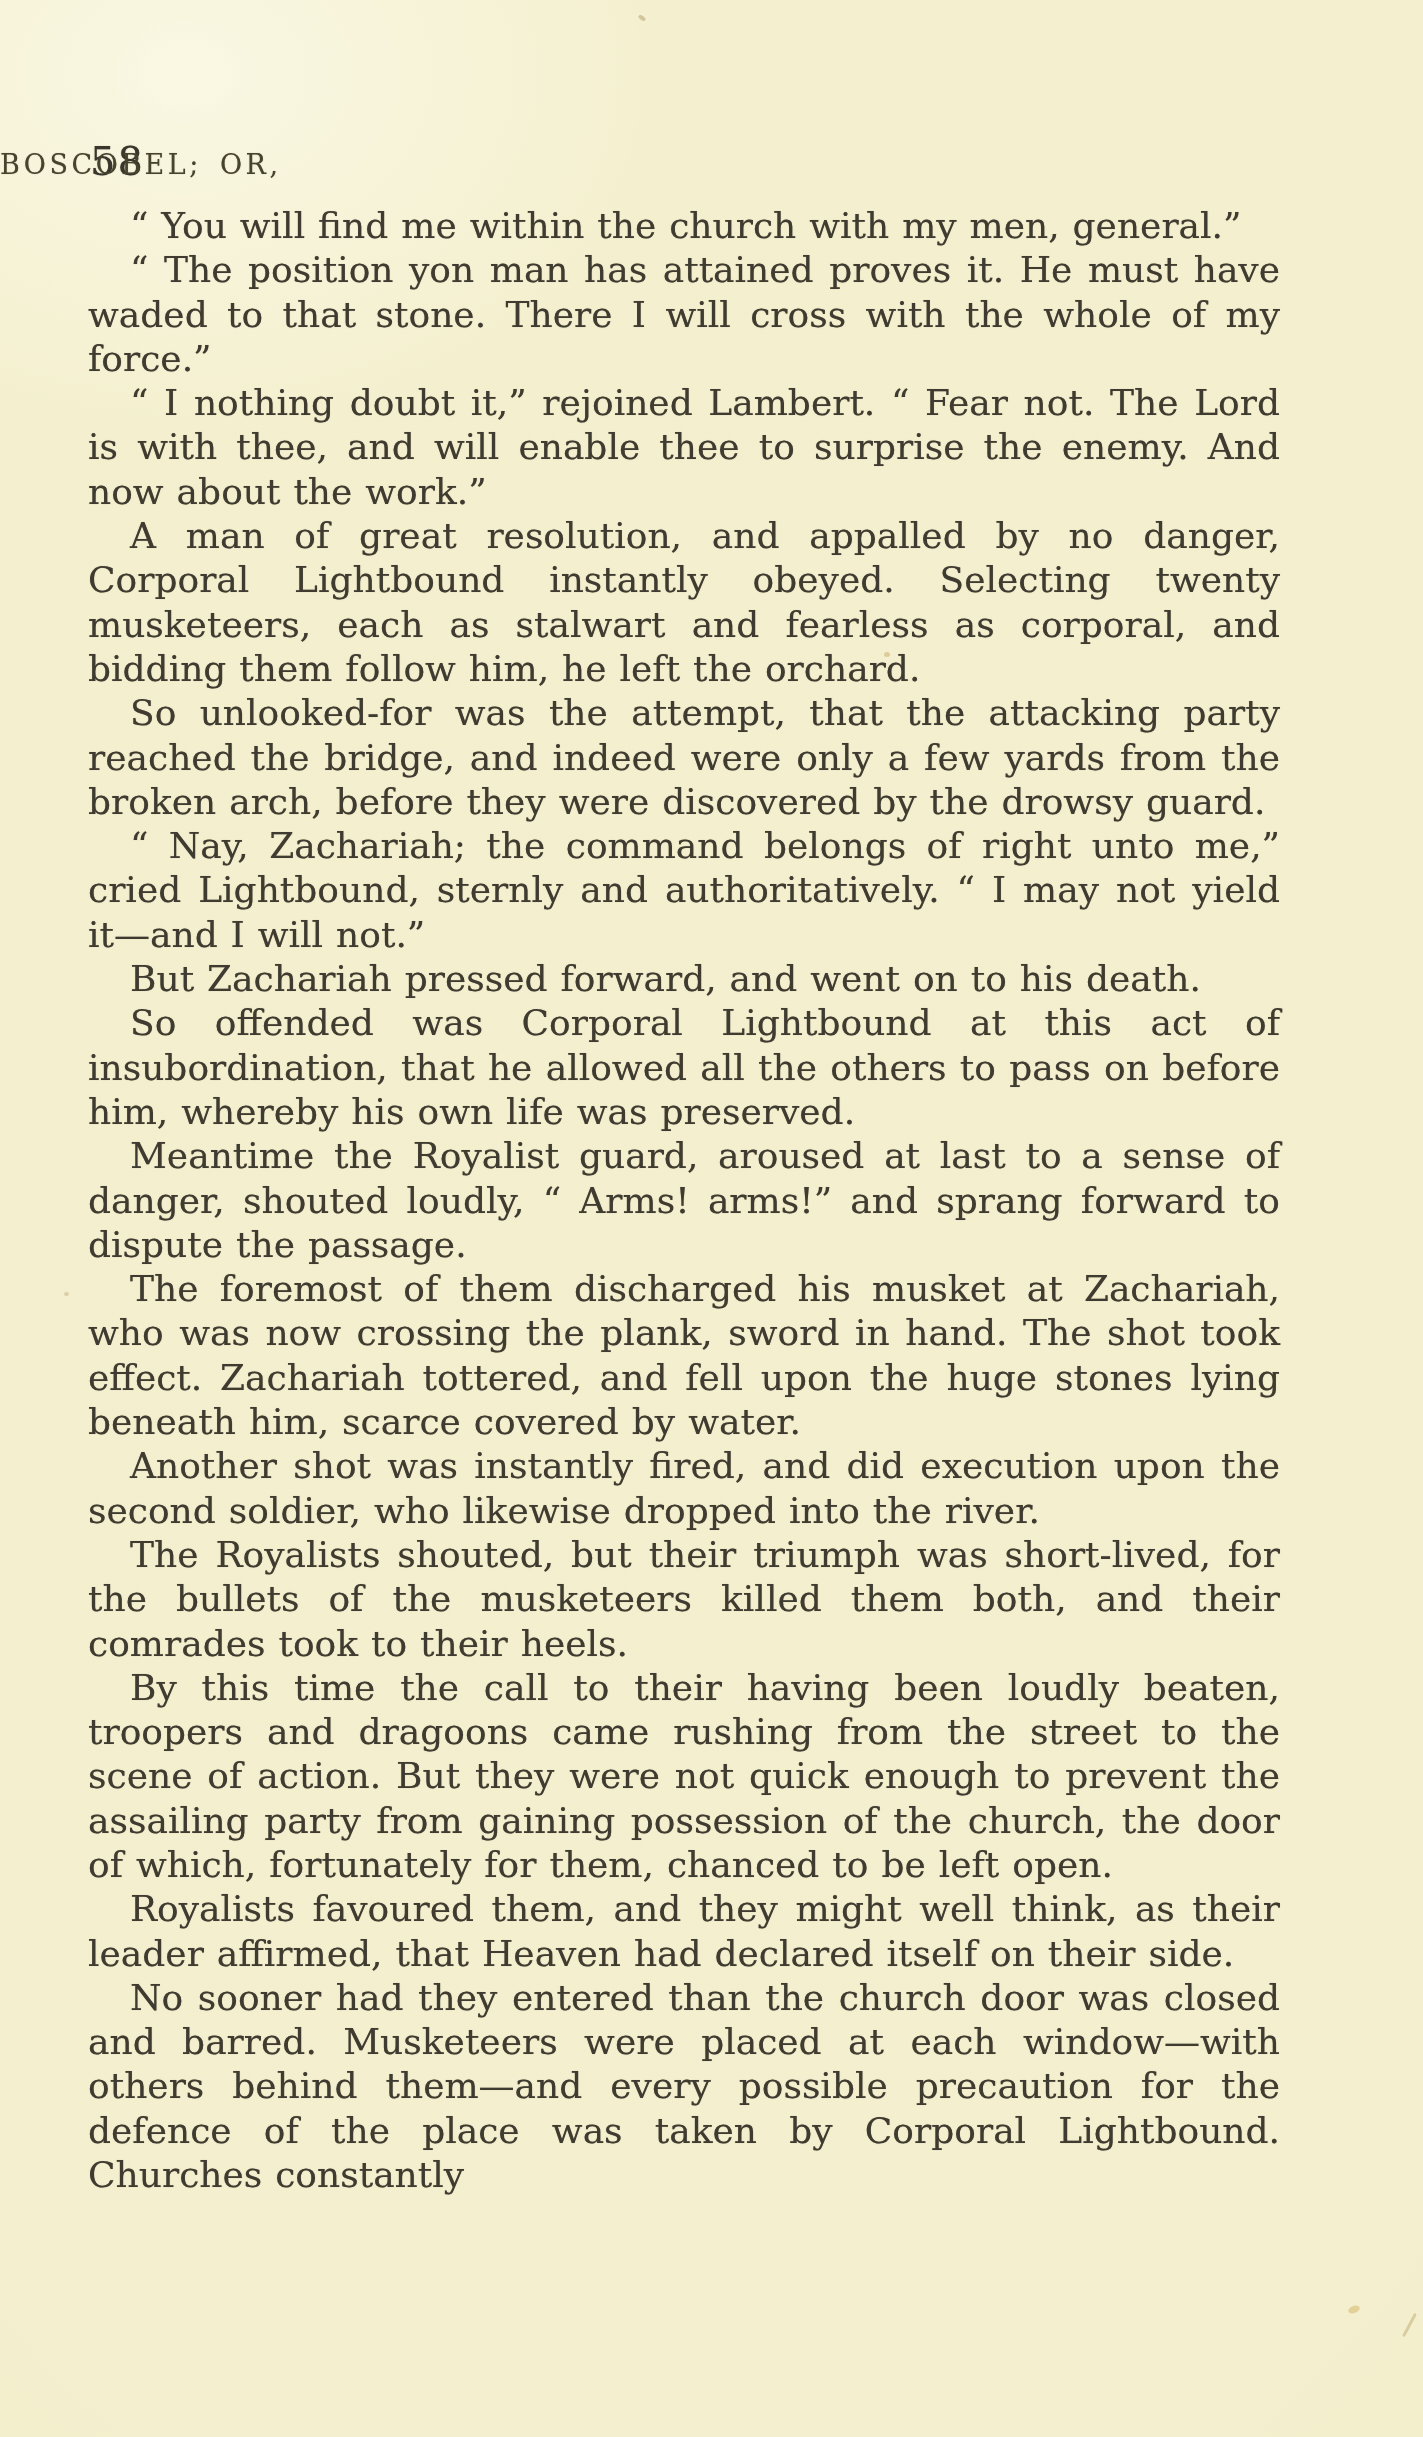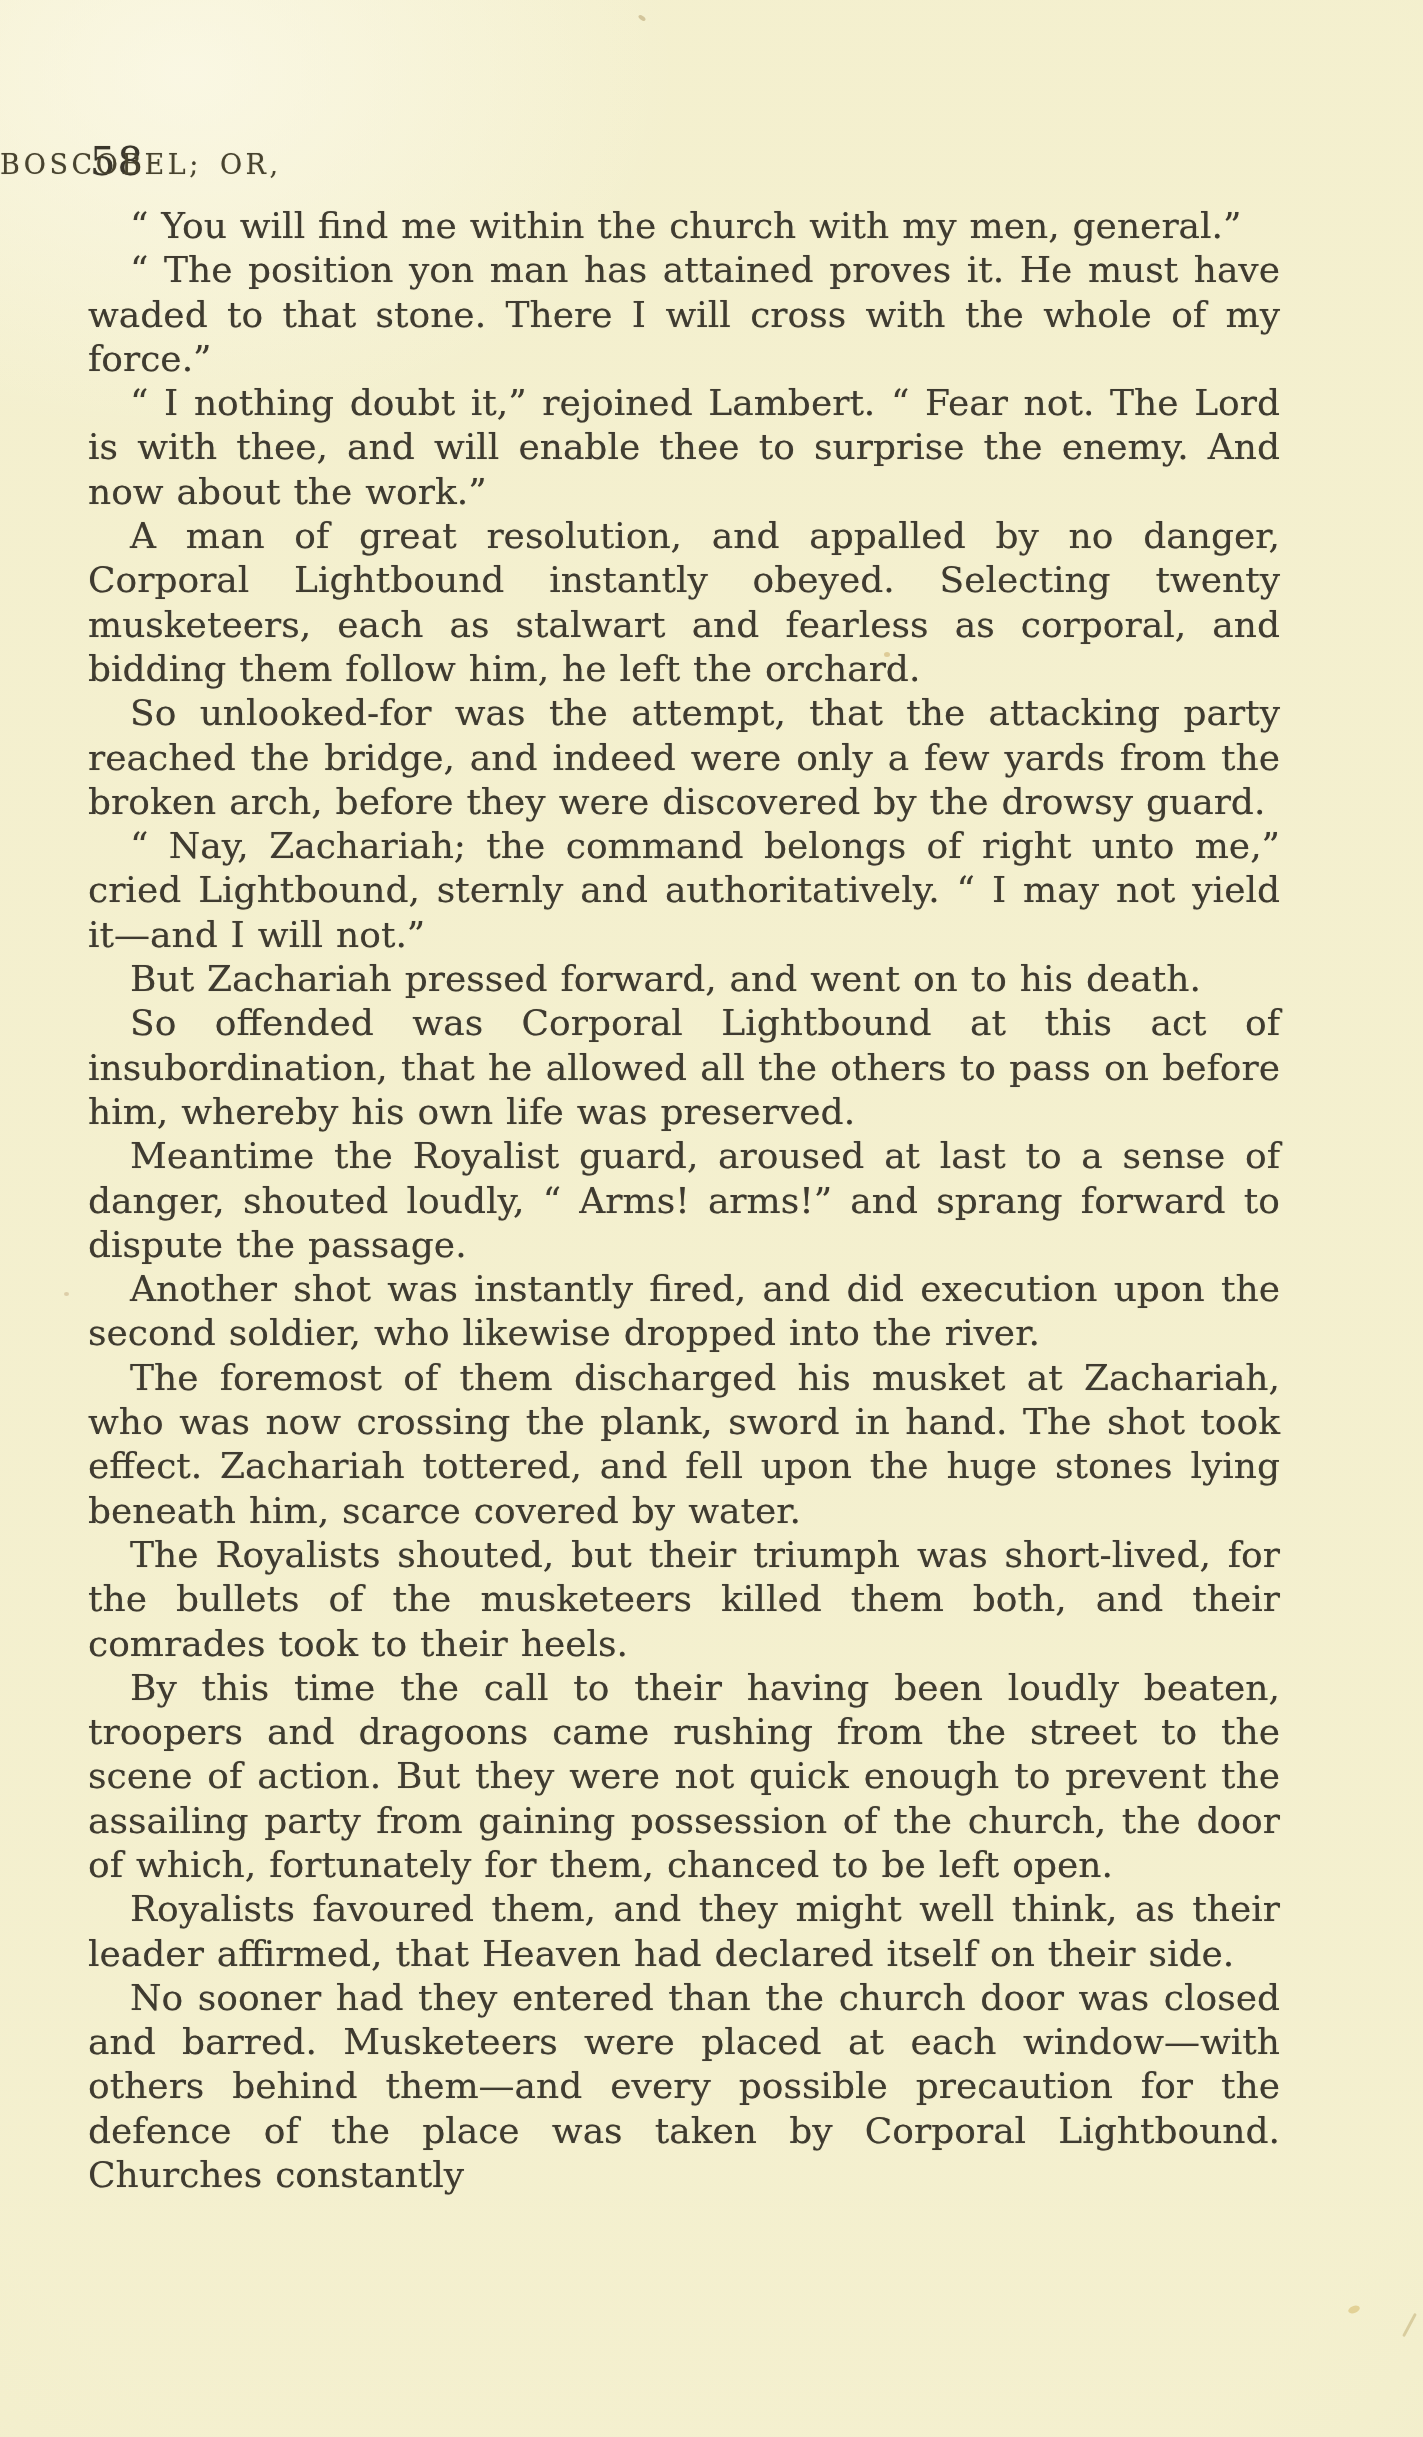--- a/index.html
+++ b/index.html
@@ -82,22 +82,22 @@
   <div class="body-text">
       <p class="para">“ You will find me within the church with my men, general.”</p>
       <p class="para">“ The position yon man has attained proves it. He must have waded to that stone. There I will cross with the whole of my force.”</p>
       <p class="para">“ I nothing doubt it,” rejoined Lambert. “ Fear not. The Lord is with thee, and will enable thee to surprise the enemy. And now about the work.”</p>
       <p class="para">A man of great resolution, and appalled by no danger, Corporal Lightbound instantly obeyed. Selecting twenty musketeers, each as stalwart and fearless as corporal, and bidding them follow him, he left the orchard.</p>
       <p class="para">So unlooked-for was the attempt, that the attacking party reached the bridge, and indeed were only a few yards from the broken arch, before they were discovered by the drowsy guard.</p>
       <p class="para">“ Nay, Zachariah; the command belongs of right unto me,” cried Lightbound, sternly and authoritatively. “ I may not yield it—and I will not.”</p>
       <p class="para">But Zachariah pressed forward, and went on to his death.</p>
       <p class="para">So offended was Corporal Lightbound at this act of insubordination, that he allowed all the others to pass on before him, whereby his own life was preserved.</p>
       <p class="para">Meantime the Royalist guard, aroused at last to a sense of danger, shouted loudly, “ Arms! arms!” and sprang forward to dispute the passage.</p>
+      <p class="para">The foremost of them discharged his musket at Zachariah, who was now crossing the plank, sword in hand. The shot took effect. Zachariah tottered, and fell upon the huge stones lying beneath him, scarce covered by water.</p>
       <p class="para">Another shot was instantly fired, and did execution upon the second soldier, who likewise dropped into the river.</p>
-      <p class="para">The foremost of them discharged his musket at Zachariah, who was now crossing the plank, sword in hand. The shot took effect. Zachariah tottered, and fell upon the huge stones lying beneath him, scarce covered by water.</p>
       <p class="para">The Royalists shouted, but their triumph was short-lived, for the bullets of the musketeers killed them both, and their comrades took to their heels.</p>
       <p class="para">By this time the call to their having been loudly beaten, troopers and dragoons came rushing from the street to the scene of action. But they were not quick enough to prevent the assailing party from gaining possession of the church, the door of which, fortunately for them, chanced to be left open.</p>
       <p class="para">Royalists favoured them, and they might well think, as their leader affirmed, that Heaven had declared itself on their side.</p>
       <p class="para">No sooner had they entered than the church door was closed and barred. Musketeers were placed at each window—with others behind them—and every possible precaution for the defence of the place was taken by Corporal Lightbound. Churches constantly</p>
     </div>
 
   <div class="speck speck-1"></div>
   <div class="speck speck-2"></div>
   <div class="speck speck-3"></div>
   <div class="speck speck-4"></div>

